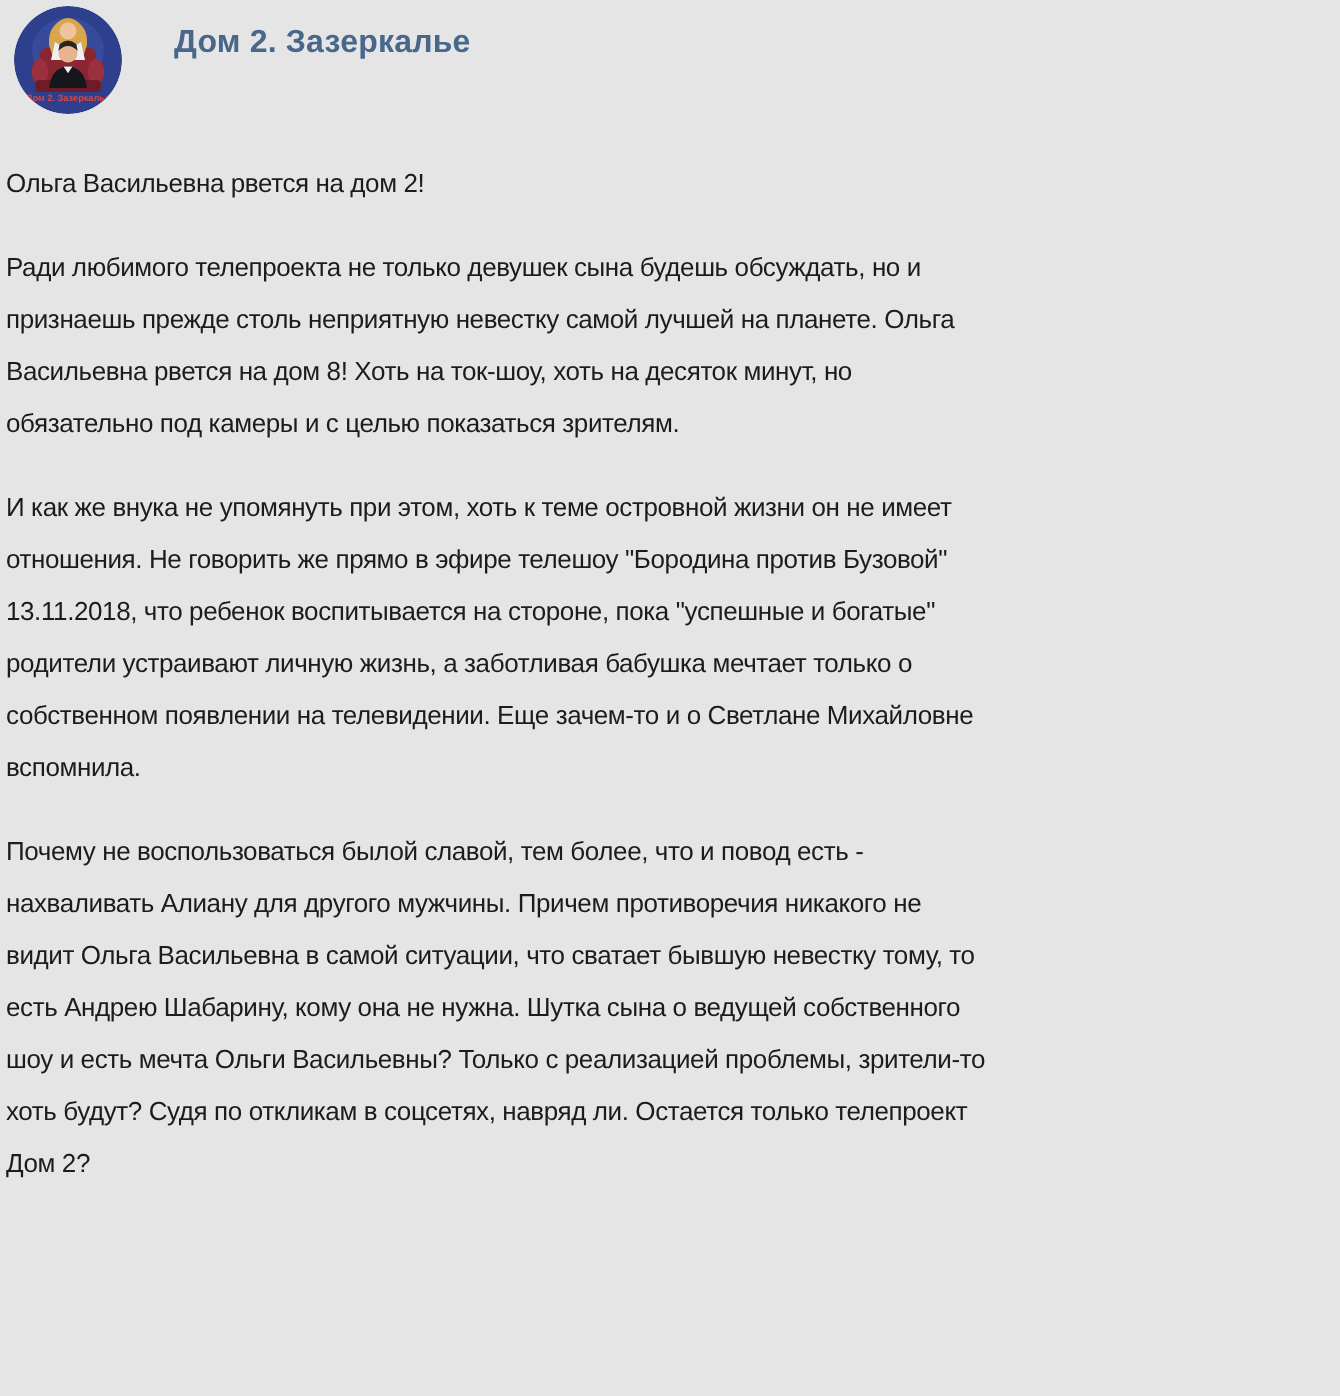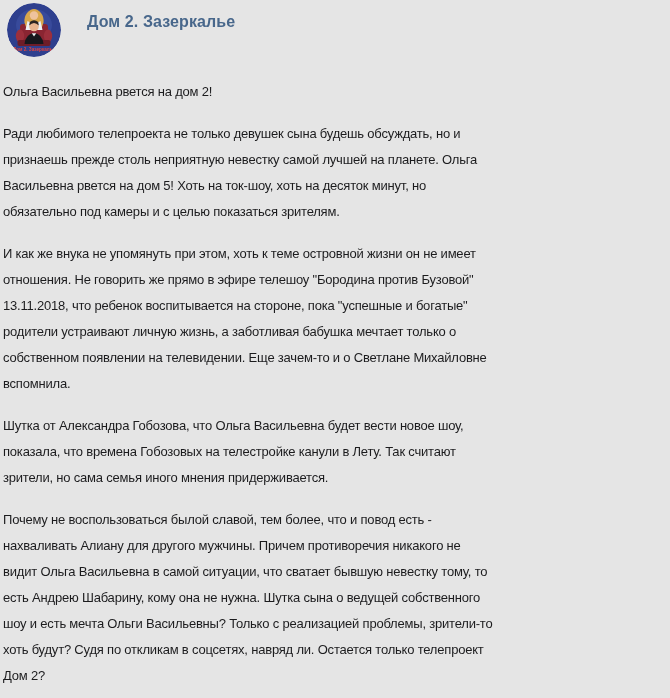--- a/index.html
+++ b/index.html
@@ -73,31 +73,28 @@
       </svg>
     </div>
 
     <a class="community-name">Дом 2. Зазеркалье</a>
   </div>
 
   <div class="post-body">
     <p class="post-title">Ольга Васильевна рвется на дом 2!</p>
     <p>Ради любимого телепроекта не только девушек сына будешь обсуждать, но и
 признаешь прежде столь неприятную невестку самой лучшей на планете. Ольга
-Васильевна рвется на дом 5! Хоть на ток-шоу, хоть на десяток минут, но
+Васильевна рвется на дом 8! Хоть на ток-шоу, хоть на десяток минут, но
 обязательно под камеры и с целью показаться зрителям.</p>
     <p>И как же внука не упомянуть при этом, хоть к теме островной жизни он не имеет
 отношения. Не говорить же прямо в эфире телешоу "Бородина против Бузовой"
 13.11.2018, что ребенок воспитывается на стороне, пока "успешные и богатые"
 родители устраивают личную жизнь, а заботливая бабушка мечтает только о
 собственном появлении на телевидении. Еще зачем-то и о Светлане Михайловне
 вспомнила.</p>
-    <p>Шутка от Александра Гобозова, что Ольга Васильевна будет вести новое шоу,
-показала, что времена Гобозовых на телестройке канули в Лету. Так считают
-зрители, но сама семья иного мнения придерживается.</p>
     <p>Почему не воспользоваться былой славой, тем более, что и повод есть -
 нахваливать Алиану для другого мужчины. Причем противоречия никакого не
 видит Ольга Васильевна в самой ситуации, что сватает бывшую невестку тому, то
 есть Андрею Шабарину, кому она не нужна. Шутка сына о ведущей собственного
 шоу и есть мечта Ольги Васильевны? Только с реализацией проблемы, зрители-то
 хоть будут? Судя по откликам в соцсетях, навряд ли. Остается только телепроект
 Дом 2?</p>
   </div>
 
 </div>

